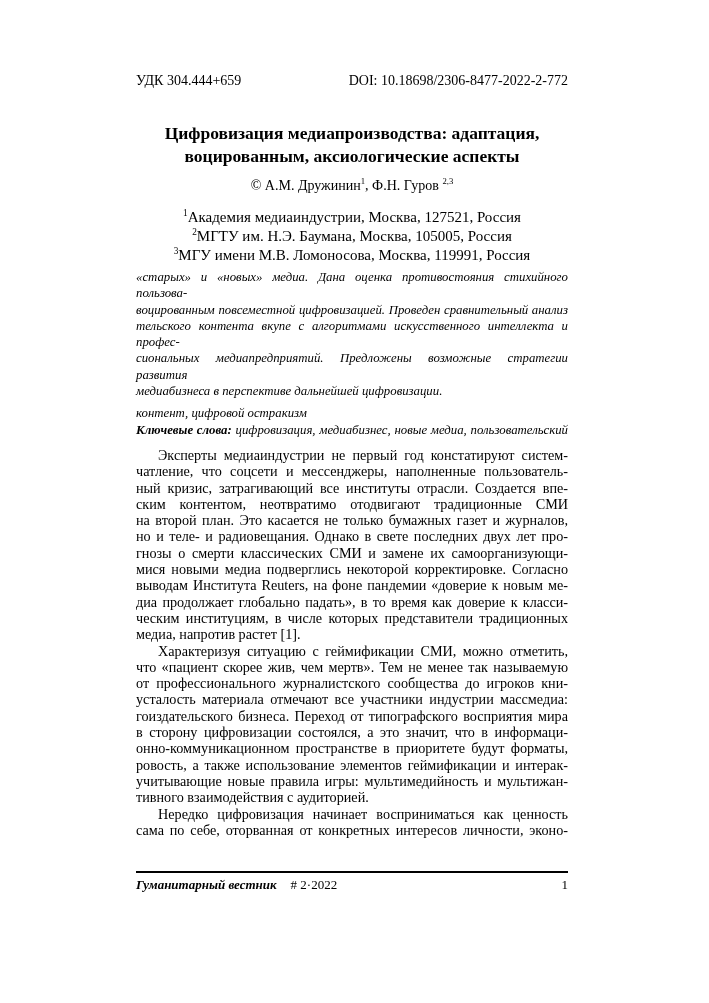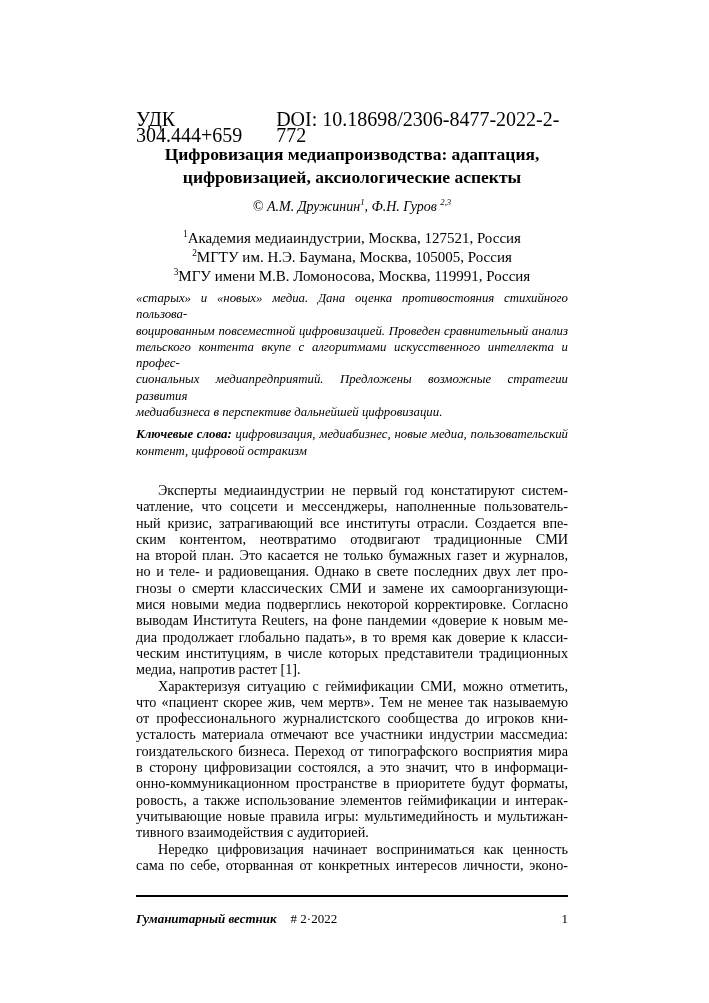--- a/index.html
+++ b/index.html
@@ -12,38 +12,38 @@
     font-family: "Liberation Serif", "DejaVu Serif", serif;
     overflow: hidden;
   }
   .content {
     position: absolute;
     left: 136px;
     top: 0;
     width: 432px;
   }
   .meta-row {
-    padding-top: 111px;
+    padding-top: 73px;
     display: flex;
     justify-content: space-between;
-    font-size: 20px;
+    font-size: 14px;
     line-height: 16px;
   }
   .article-title {
+    margin-top: 33px;
     text-align: center;
     font-weight: bold;
     font-size: 17.5px;
     line-height: 23px;
   }
   .authors-line {
     margin-top: 9px;
     text-align: center;
     font-size: 14px;
     line-height: 17px;
-    font-style: italic;
   }
   .affiliations {
     margin-top: 14px;
     text-align: center;
     font-size: 15px;
     line-height: 19px;
   }
   sup {
     font-size: 0.62em;
     line-height: 0;
@@ -56,84 +56,83 @@
     line-height: 16.3px;
   }
   .keywords {
     margin-top: 6px;
     font-style: italic;
     font-size: 12.8px;
     line-height: 16.8px;
   }
   .keywords .kw-label { font-weight: bold; }
   .article-body {
-    margin-top: 22px;
+    margin-top: 8px;
     font-size: 14.2px;
     line-height: 16.3px;
   }
   .jline {
     text-align: justify;
     text-align-last: justify;
     text-justify: inter-word;
     white-space: normal;
   }
   .jline.endline { text-align-last: left; }
   .jline.indent { text-indent: 22px; }
   .page-footer {
     position: absolute;
     left: 136px;
     top: 871px;
     width: 432px;
     border-top: 2px solid #000000;
-    padding-top: 14px;
+    padding-top: 4px;
     display: flex;
     justify-content: space-between;
     align-items: baseline;
     font-size: 13px;
     line-height: 16px;
-    margin-top: 24px;
   }
   .footer-left { display: flex; align-items: baseline; gap: 14px; }
   .journal-name { font-weight: bold; font-style: italic; }
 </style>
 </head>
 <body>
 
 <div class="page">
   <div class="content">
 
     <div class="meta-row">
       <span>УДК 304.444+659</span>
       <span>DOI: 10.18698/2306-8477-2022-2-772</span>
     </div>
 
     <div class="article-title">
       <div>Цифровизация медиапроизводства: адаптация,</div>
-      <div>цифровизацией, аксиологические аспекты</div>
+      <div>воцированным, аксиологические аспекты</div>
     </div>
 
     <div class="authors-line"><span>© А.М. Дружинин</span><sup>1</sup><span>, Ф.Н. Гуров </span><sup>2,3</sup></div>
 
     <div class="affiliations">
         <div><sup>1</sup>Академия медиаиндустрии, Москва, 127521, Россия</div>
         <div><sup>2</sup>МГТУ им. Н.Э. Баумана, Москва, 105005, Россия</div>
         <div><sup>3</sup>МГУ имени М.В. Ломоносова, Москва, 119991, Россия</div>
       </div>
 
     <div class="abstract">
         <div class="jline">«старых» и «новых» медиа. Дана оценка противостояния стихийного пользова-</div>
         <div class="jline">воцированным повсеместной цифровизацией. Проведен сравнительный анализ</div>
         <div class="jline">тельского контента вкупе с алгоритмами искусственного интеллекта и профес-</div>
         <div class="jline">сиональных медиапредприятий. Предложены возможные стратегии развития</div>
         <div class="jline endline">медиабизнеса в перспективе дальнейшей цифровизации.</div>
       </div>
 
     <div class="keywords">
+      <div class="jline endline">контент, цифровой остракизм</div>
       <div class="jline"><span class="kw-label">Ключевые слова:</span> <span>цифровизация, медиабизнес, новые медиа, пользовательский</span></div>
-      <div class="jline endline">контент, цифровой остракизм</div>
     </div>
 
     <div class="article-body">
         <div class="jline indent">Эксперты медиаиндустрии не первый год констатируют систем-</div>
         <div class="jline">чатление, что соцсети и мессенджеры, наполненные пользователь-</div>
         <div class="jline">ный кризис, затрагивающий все институты отрасли. Создается впе-</div>
         <div class="jline">ским контентом, неотвратимо отодвигают традиционные СМИ</div>
         <div class="jline">на второй план. Это касается не только бумажных газет и журналов,</div>
         <div class="jline">но и теле- и радиовещания. Однако в свете последних двух лет про-</div>
         <div class="jline">гнозы о смерти классических СМИ и замене их самоорганизующи-</div>

